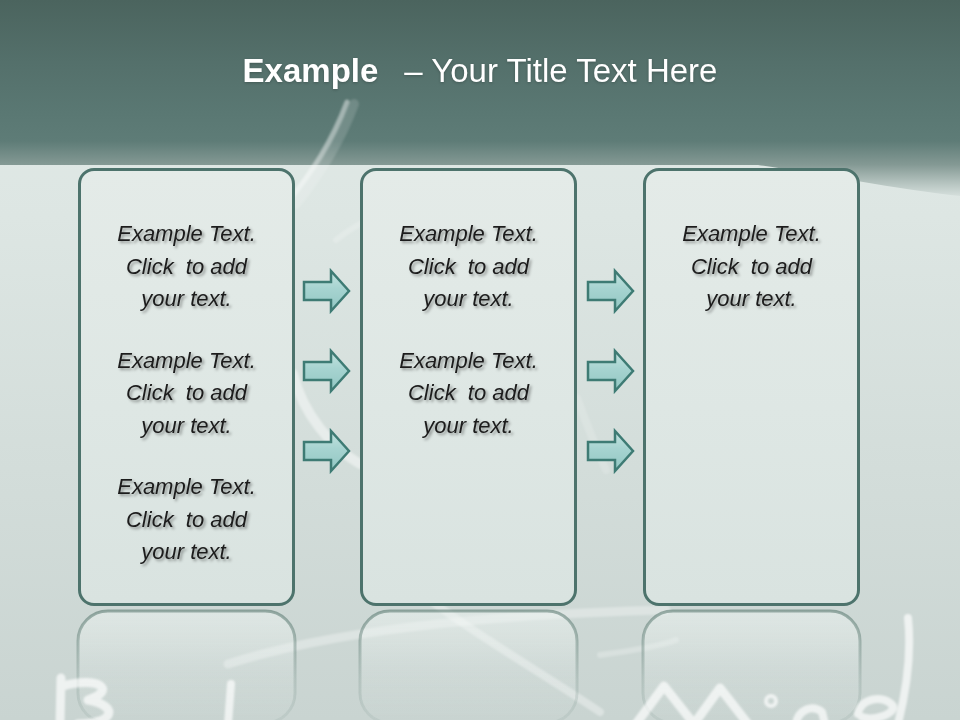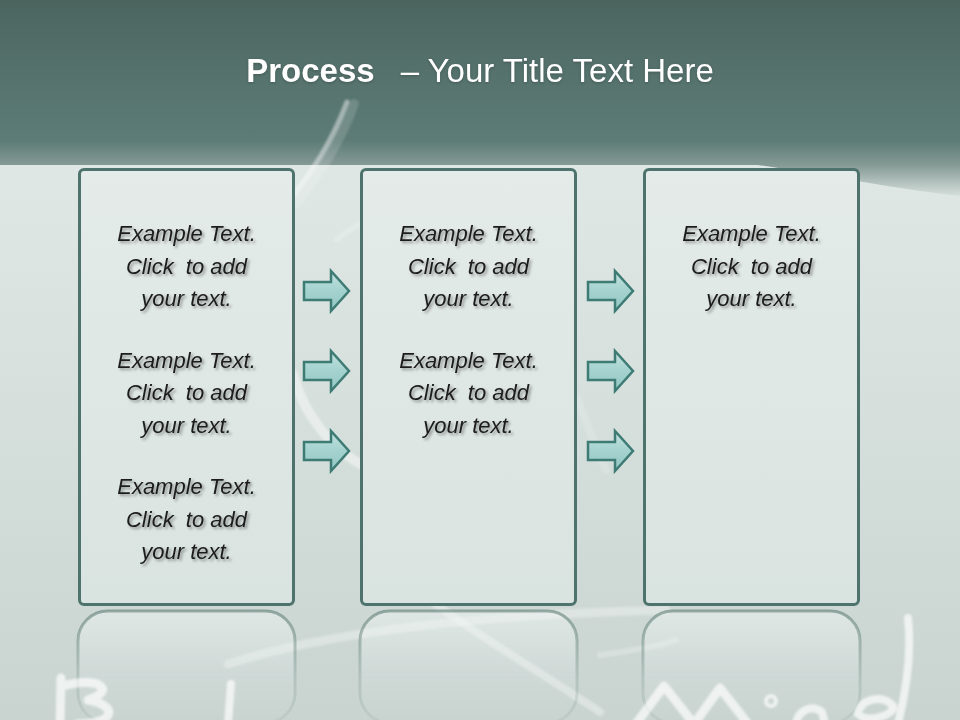--- a/index.html
+++ b/index.html
@@ -11,21 +11,21 @@
   .slide-title{
     position:absolute;left:0;right:0;top:51px;text-align:center;
     color:#ffffff;font-size:33px;line-height:40px;
     text-shadow:0 1px 3px rgba(0,0,0,0.22);
     z-index:4;
   }
   .title-keyword{font-weight:bold;}
   .title-rest{font-weight:normal;margin-left:26px;}
   .pbox{
     position:absolute;top:168px;width:217px;height:438px;box-sizing:border-box;
-    border:3px solid #4d736c;border-radius:6px;
+    border:3px solid #4d736c;border-radius:16px;
     background:linear-gradient(180deg,#e4ebe8 0%,#dee7e4 55%,#d9e3e0 100%);
     z-index:3;
   }
   .pbox-1{left:78px;}
   .pbox-2{left:360px;}
   .pbox-3{left:643px;}
   .pbox-text{
     padding:47px 8px 0 8px;text-align:center;font-style:italic;
     font-size:22px;line-height:32.5px;color:#1c1c1c;
     text-shadow:2px 2px 3px rgba(0,0,0,0.38);
@@ -102,21 +102,21 @@
       <path d="M231,684 L228,724" stroke-width="8"></path>
       <path d="M636,724 L664,686 L694,724 L720,688 L748,724" stroke-width="9"></path>
       <circle cx="771" cy="701" r="5" stroke-width="4"></circle>
       <path d="M796,724 C798,710 812,704 822,712 L825,724" stroke-width="8"></path>
       <path d="M858,714 C860,698 884,694 893,706 C895,715 872,721 862,717" stroke-width="8"></path>
       <path d="M908,618 C912,656 906,692 898,724" stroke-width="8"></path>
     </g>
   </svg>
 
   <div class="slide-title">
-    <span class="title-keyword">Process</span><span class="title-rest">– Your Title Text Here</span>
+    <span class="title-keyword">Example</span><span class="title-rest">– Your Title Text Here</span>
   </div>
 
   <div class="pbox pbox-1">
     <div class="pbox-text">
       <p>Example Text.
 Click  to add
 your text.</p>
       <p>Example Text.
 Click  to add
 your text.</p>

